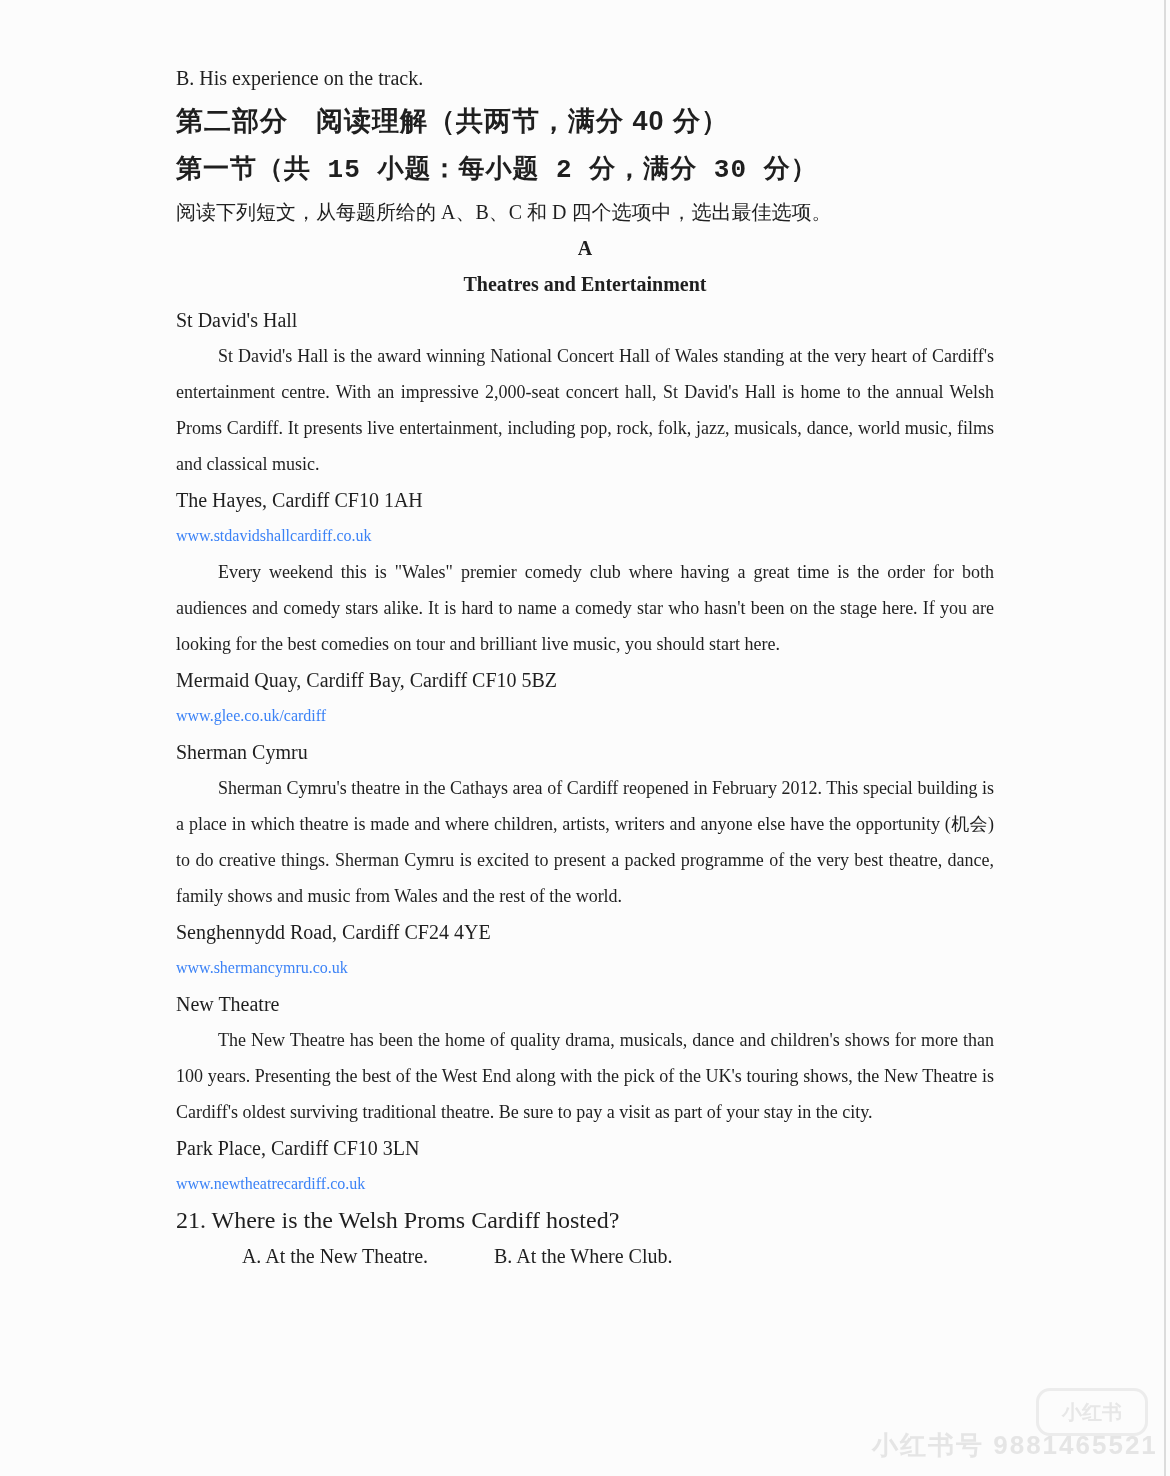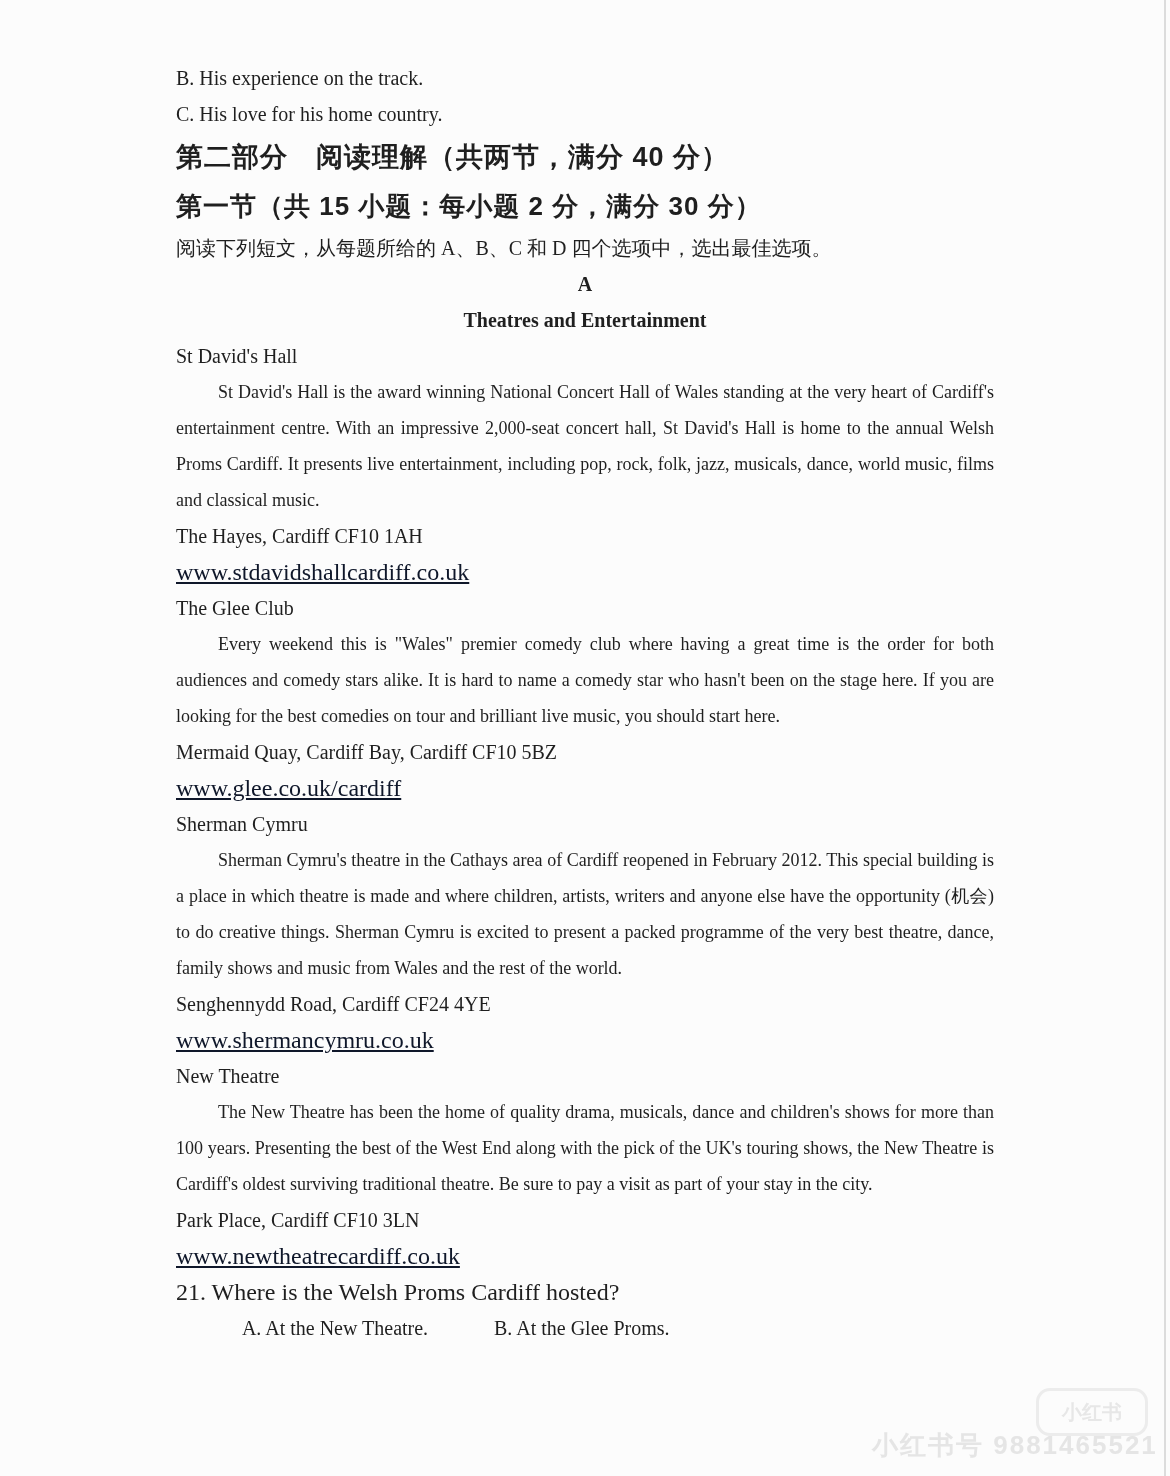--- a/index.html
+++ b/index.html
@@ -35,21 +35,21 @@
     font-size: 27px;
     font-weight: bold;
     line-height: 50px;
     font-family: "Liberation Sans", "DejaVu Sans", sans-serif;
     letter-spacing: 1px;
   }
   .section-heading {
     font-size: 26px;
     font-weight: bold;
     line-height: 48px;
-    font-family: Liberation Sans, sans-serif;
+    font-family: Liberation Mono, monospace;
     letter-spacing: 1px;
   }
   .centered { text-align: center; }
   .bold { font-weight: bold; }
   .venue-name {
     font-size: 20px;
     font-weight: normal;
     line-height: 36px;
   }
   .venue-para {
@@ -57,24 +57,23 @@
     line-height: 36px;
     text-align: justify;
     text-align-last: left;
     text-indent: 42px;
   }
   .venue-address {
     font-size: 20px;
     line-height: 36px;
   }
   .venue-link {
-    font-size: 24px;
+    font-size: 16px;
     line-height: 36px;
-    text-decoration: underline;
-    color: #0f172a;
+    color: #3b82f6;
     display: inline-block;
   }
   .question-stem {
     font-size: 24px;
     line-height: 36px;
   }
   .opt-row {
     display: flex;
     font-size: 20px;
     line-height: 36px;
@@ -110,39 +109,37 @@
   }
 </style>
 </head>
 <body>
 
 <div class="page">
 
   <div class="doc">
 
     <div class="line">B. His experience on the track.</div>
-    <div class="line">C. His love for his home country.</div>
 
     <div class="part-heading">第二部分　阅读理解（共两节，满分 40 分）</div>
     <div class="section-heading">第一节（共 15 小题：每小题 2 分，满分 30 分）</div>
 
     <div class="line">阅读下列短文，从每题所给的 A、B、C 和 D 四个选项中，选出最佳选项。</div>
 
     <div class="line centered bold">A</div>
     <div class="line centered bold">Theatres and Entertainment</div>
 
     <div>
       <div class="venue-name">St David's Hall</div>
       <div class="venue-para">St David's Hall is the award winning National Concert Hall of Wales standing at the very heart of Cardiff's entertainment centre. With an impressive 2,000-seat concert hall, St David's Hall is home to the annual Welsh Proms Cardiff. It presents live entertainment, including pop, rock, folk, jazz, musicals, dance, world music, films and classical music.</div>
       <div class="venue-address">The Hayes, Cardiff CF10 1AH</div>
       <div><span class="venue-link">www.stdavidshallcardiff.co.uk</span></div>
     </div>
 
     <div>
-      <div class="venue-name">The Glee Club</div>
       <div class="venue-para">Every weekend this is "Wales" premier comedy club where having a great time is the order for both audiences and comedy stars alike. It is hard to name a comedy star who hasn't been on the stage here. If you are looking for the best comedies on tour and brilliant  live music, you should start here.</div>
       <div class="venue-address">Mermaid Quay, Cardiff Bay, Cardiff CF10 5BZ</div>
       <div><span class="venue-link">www.glee.co.uk/cardiff</span></div>
     </div>
 
     <div>
       <div class="venue-name">Sherman Cymru</div>
       <div class="venue-para">Sherman Cymru's theatre in the Cathays area of Cardiff reopened in February 2012. This special building is a place in which theatre is made and where children, artists, writers and anyone else have the opportunity (机会) to do creative things. Sherman Cymru is excited to present a packed programme of the very best theatre, dance, family shows and music from Wales and the rest of the world.</div>
       <div class="venue-address">Senghennydd Road, Cardiff CF24 4YE</div>
       <div><span class="venue-link">www.shermancymru.co.uk</span></div>
@@ -152,21 +149,21 @@
       <div class="venue-name">New Theatre</div>
       <div class="venue-para">The New Theatre has been the home of quality drama, musicals, dance and children's shows for more than 100 years. Presenting the best of the West End along with the pick of the UK's touring shows, the New Theatre is Cardiff's oldest surviving traditional theatre. Be sure to pay a visit as part of your stay in the city.</div>
       <div class="venue-address">Park Place, Cardiff CF10 3LN</div>
       <div><span class="venue-link">www.newtheatrecardiff.co.uk</span></div>
     </div>
 
     <div>
       <div class="question-stem">21. Where is the Welsh Proms Cardiff hosted?</div>
       <div class="opt-row">
         <div class="opt-col-1">A. At the New Theatre.</div>
-        <div>B. At the Glee Proms.</div>
+        <div>B. At the Where Club.</div>
       </div>
     </div>
 
   </div>
 
   <div class="watermark-badge">小红书</div>
   <div class="watermark-text">小红书号 9881465521</div>
 
   <div class="page-edge-line"></div>
 

